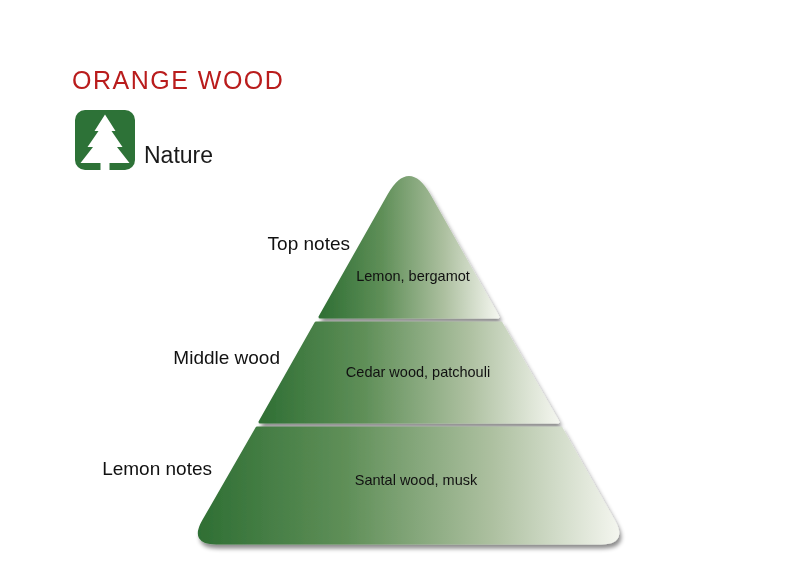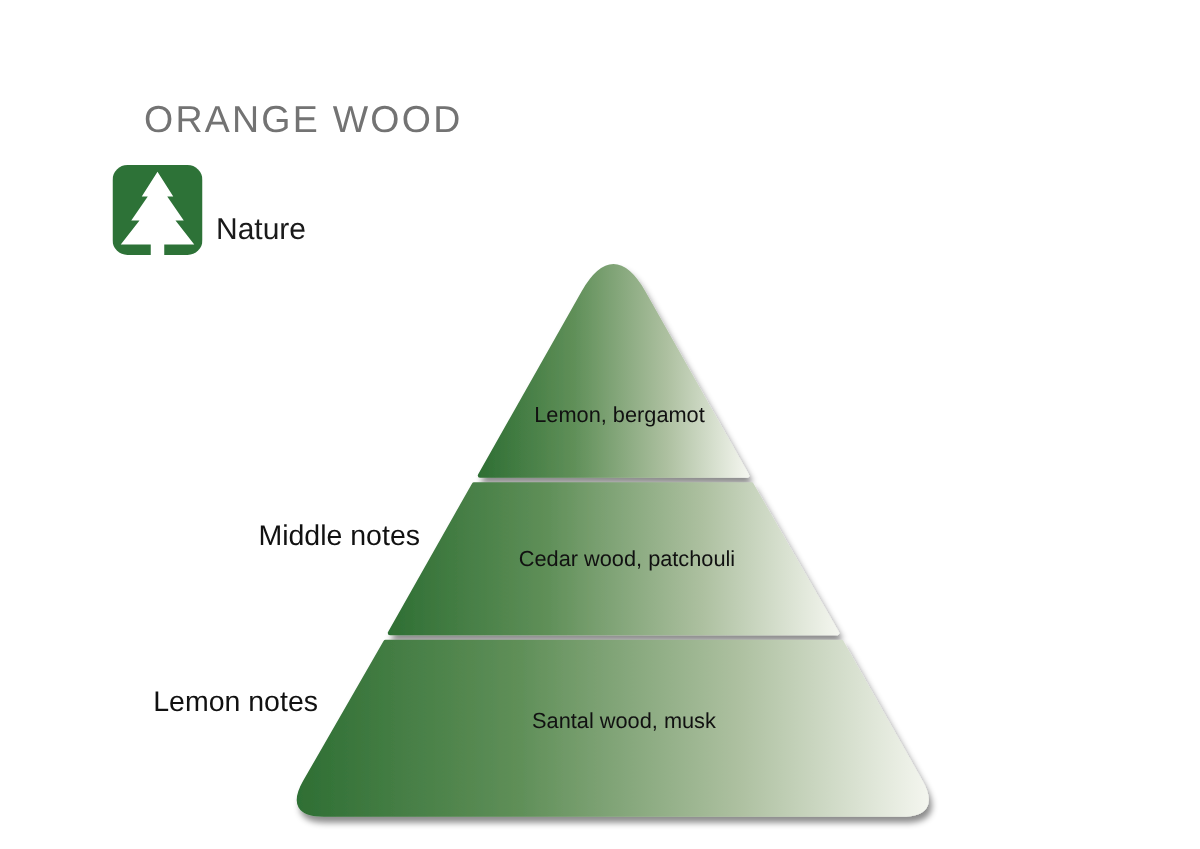--- a/index.html
+++ b/index.html
@@ -14,37 +14,36 @@
     height: 566px;
     background: #ffffff;
     overflow: hidden;
   }
   .page-title {
     position: absolute;
     left: 72px;
     top: 66px;
     font-size: 25px;
     letter-spacing: 1.5px;
-    color: #737373;
+    color: #b91c1c;
     font-weight: 400;
     white-space: nowrap;
-    margin-left: 24px;
   }
   .brand-badge {
     position: absolute;
     left: 75px;
     top: 110px;
     width: 60px;
     height: 60px;
   }
   .brand-label {
     position: absolute;
     left: 144px;
     top: 142px;
-    font-size: 20px;
+    font-size: 23px;
     color: #1a1a1a;
     white-space: nowrap;
   }
   .pyramid-figure {
     position: absolute;
     left: 136px;
     top: 160px;
     width: 520px;
     height: 400px;
   }
@@ -79,22 +78,23 @@
                L12.5 37 L18 37
                L5.5 53 L25.5 53
                L25.5 60 L34.5 60 L34.5 53
                L54.5 53 L42 37 L47.5 37
                L36.5 21 L40.5 21 Z"></path>
     </svg>
   </div>
 
   <div class="brand-label">Nature</div>
 
+  <div class="level-label label-top">Top notes</div>
 
-  <div class="level-label label-middle">Middle notes</div>
+  <div class="level-label label-middle">Middle wood</div>
 
   <div class="level-label label-base">Lemon notes</div>
 
   <div class="pyramid-figure">
     <svg width="520" height="400" viewBox="0 0 520 400">
       <defs>
         <linearGradient id="pyrGrad" x1="0" y1="0" x2="1" y2="0">
           <stop offset="0" stop-color="#2f6f34"></stop>
           <stop offset="0.35" stop-color="#5f8f58"></stop>
           <stop offset="0.70" stop-color="#adc0a0"></stop>

